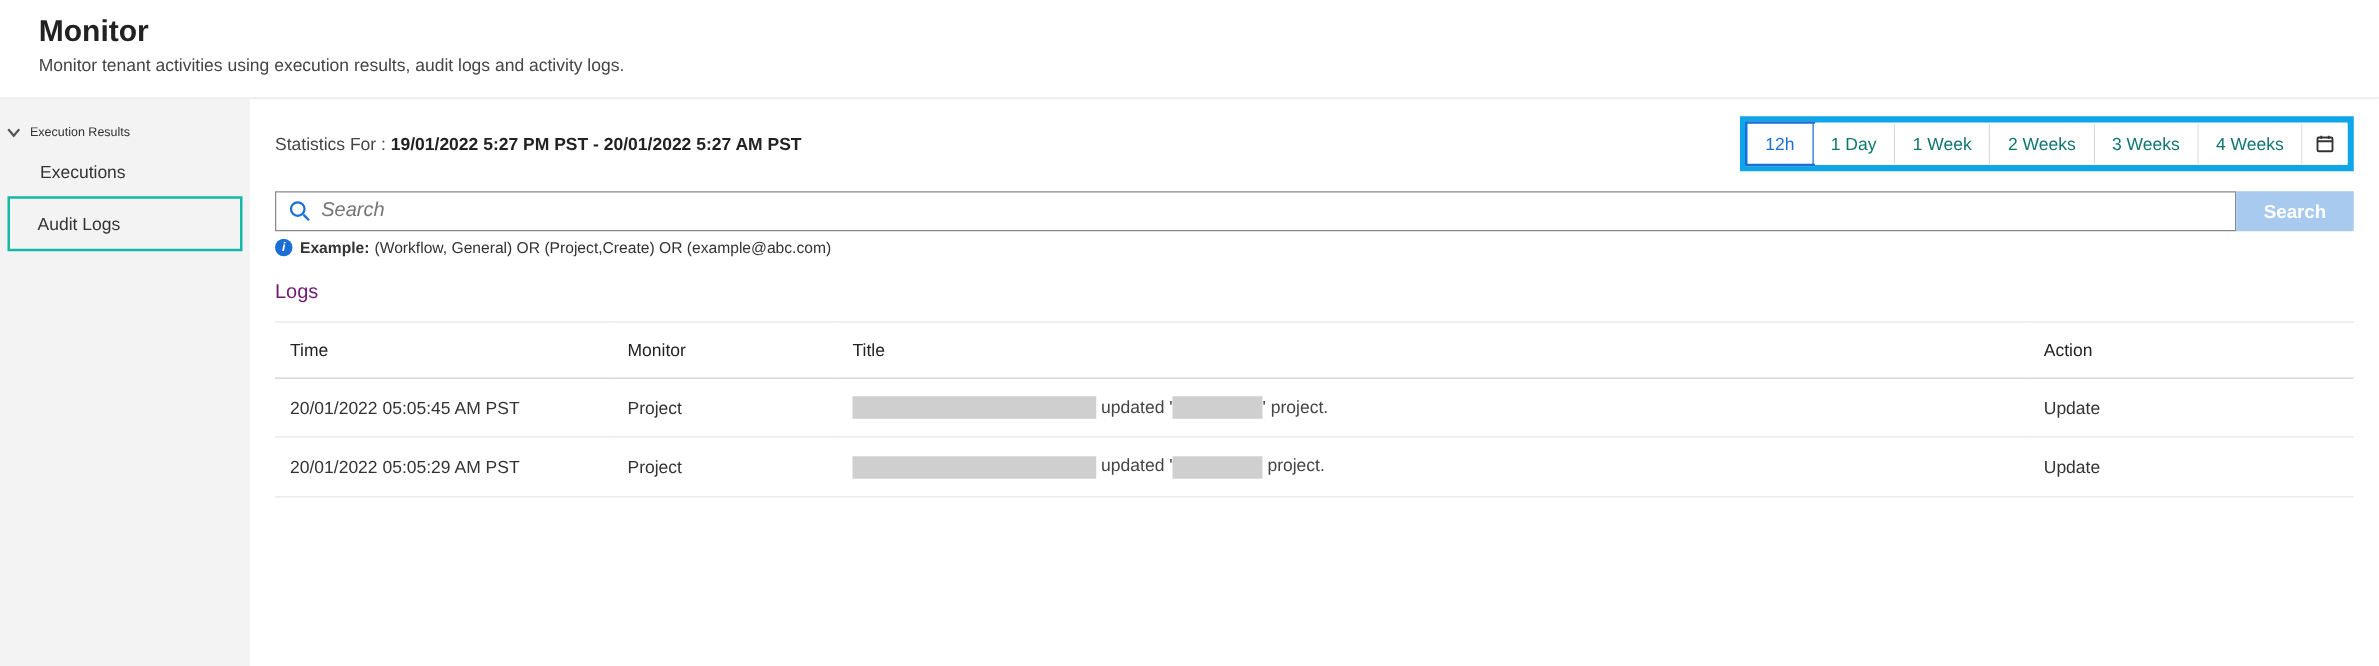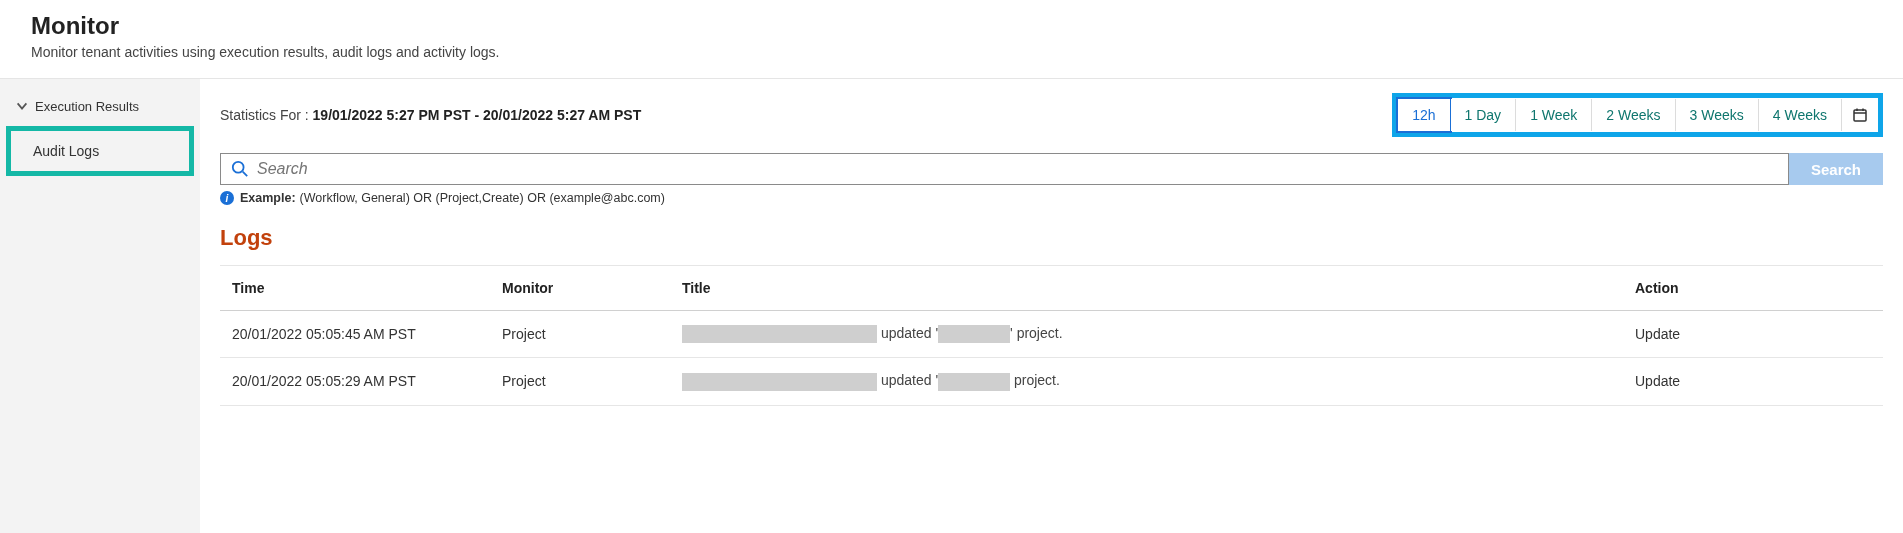--- a/index.html
+++ b/index.html
@@ -25,39 +25,40 @@
     width: 100%;
   }
   .sidebar {
     width: 200px;
     background: #f3f3f3;
     padding-top: 12px;
     min-height: 460px;
   }
   .sidebar-group-header {
     display: flex;
-    padding: 8px 15px;
-    font-size: 13px;
+    align-items: center;
+    padding: 8px 4px;
+    font-size: 10px;
     color: #333;
     cursor: pointer;
   }
   .sidebar-group-header .chevron {
     width: 14px;
     height: 14px;
     margin-right: 6px;
     flex-shrink: 0;
   }
   .sidebar-item {
     padding: 8px 12px 8px 32px;
     font-size: 14px;
     color: #333;
     cursor: pointer;
   }
   .sidebar-item.active-highlight {
-    border: 5px solid #14b8a6;
+    border: 2px solid #14b8a6;
     margin: 4px 6px;
     padding: 12px 12px 12px 22px;
   }
 
   .main {
     flex: 1;
     padding: 14px 20px;
   }
 
   .stats-row {
@@ -142,23 +143,23 @@
   }
   .example-row b { font-weight: 700; margin-right: 4px; }
 
   .logs-header {
     display: flex;
     align-items: center;
     justify-content: space-between;
     margin-bottom: 14px;
   }
   .logs-title {
-    font-size: 22px;
-    font-weight: 700;
-    color: #c2410c;
+    font-size: 16px;
+    font-weight: 400;
+    color: #701a75;
   }
   .download-btn {
     background: #0b62c9;
     color: #fff;
     border: 3px solid #e3141b;
     padding: 7px 14px;
     font-size: 13px;
     font-weight: 600;
     display: flex;
     align-items: center;
@@ -167,21 +168,21 @@
   .download-btn .caret { margin-left: 8px; }
 
   .table { width: 100%; border-collapse: collapse; }
   .table th, .table td {
     text-align: left;
     padding: 14px 12px;
     font-size: 14px;
     border-bottom: 1px solid #e6e6e6;
   }
   .table th {
-    font-weight: 700;
+    font-weight: 400;
     color: #222;
     border-bottom: 1px solid #d0d0d0;
     border-top: 1px solid #e6e6e6;
   }
   .col-time { width: 270px; }
   .col-module { width: 180px; }
   .col-action { width: 260px; }
   .redacted {
     display: inline-block;
     background: #cfcfcf;
@@ -198,20 +199,23 @@
   <div class="page-subtitle">Monitor tenant activities using execution results, audit logs and activity logs.</div>
 </div>
 
 <div class="layout">
   <div class="sidebar">
     <div class="sidebar-group-header">
       <svg class="chevron" viewBox="0 0 16 16">
           <path d="M3 5 L8 11 L13 5" fill="none" stroke="#555" stroke-width="2"></path>
         </svg>
       <span>Execution Results</span>
+    </div>
+    <div class="sidebar-item">
+      <span>Executions</span>
     </div>
 
     <div class="sidebar-item active-highlight">
       <span>Audit Logs</span>
     </div>
   </div>
 
   <div class="main">
     <div class="stats-row">
       <div class="stats-label">

